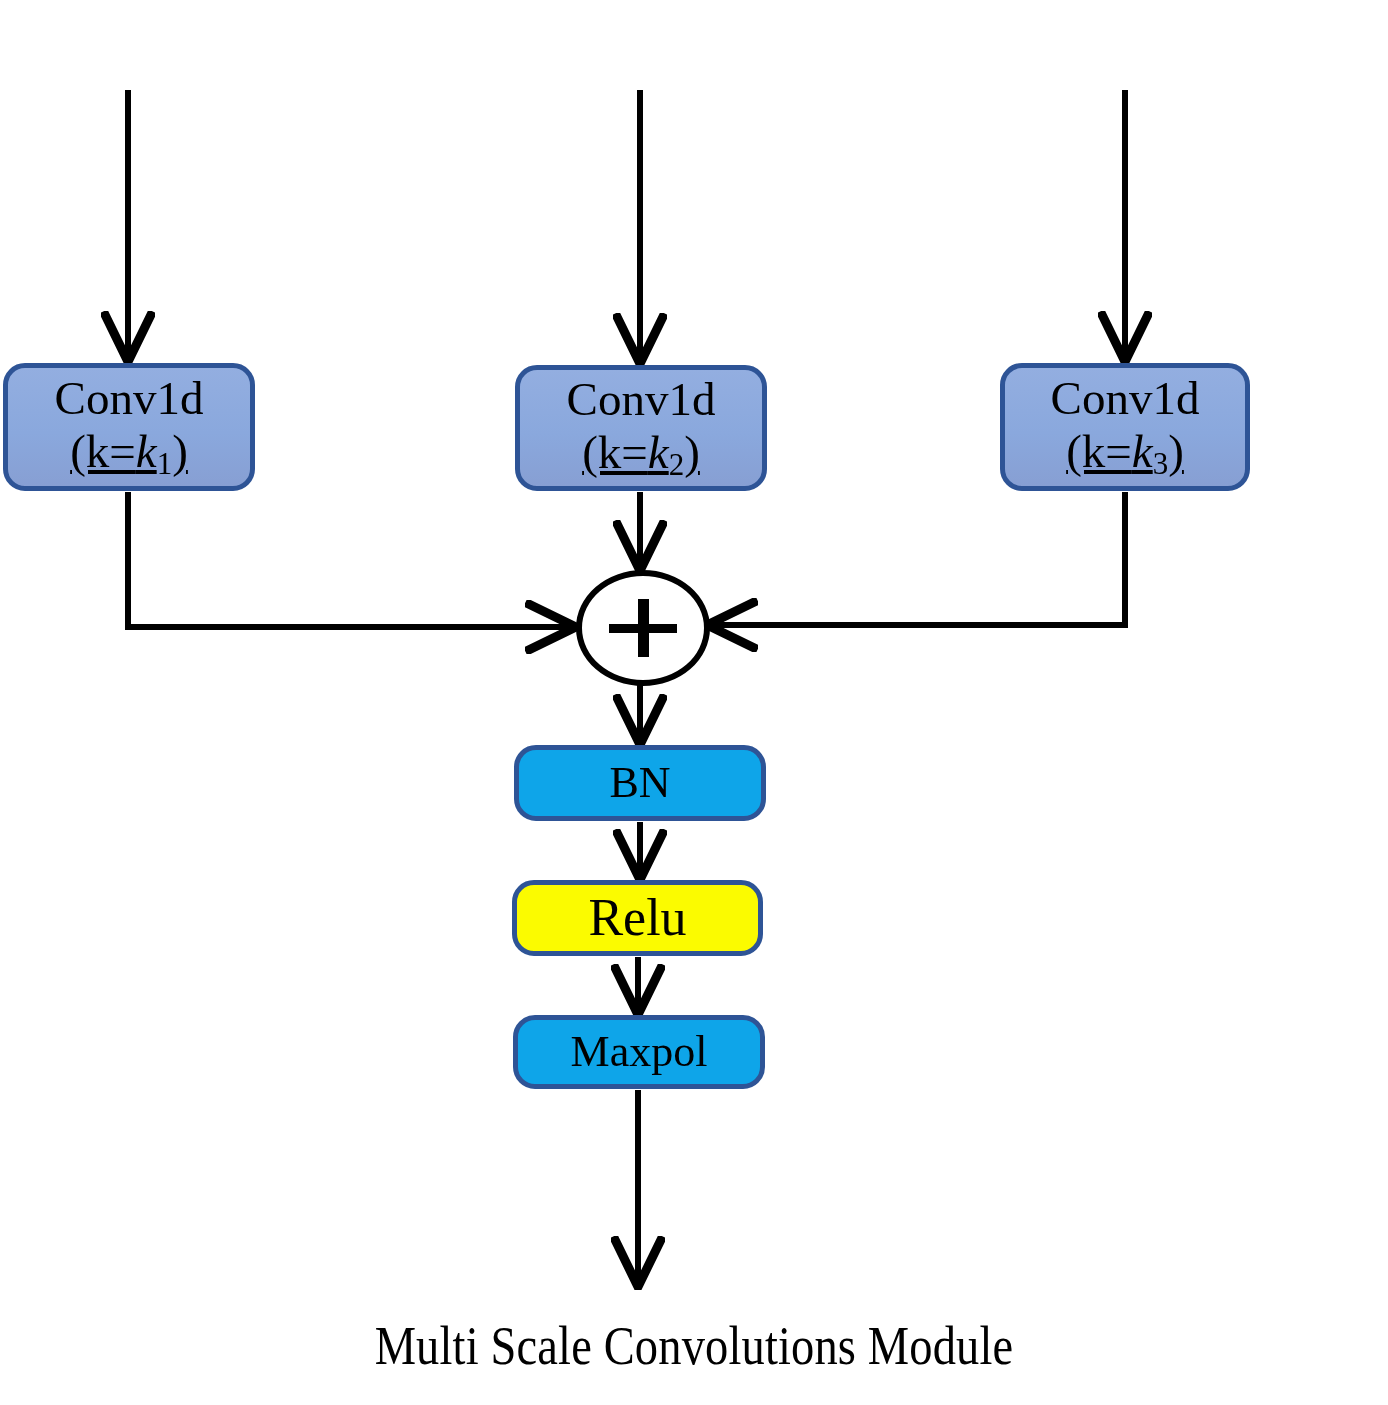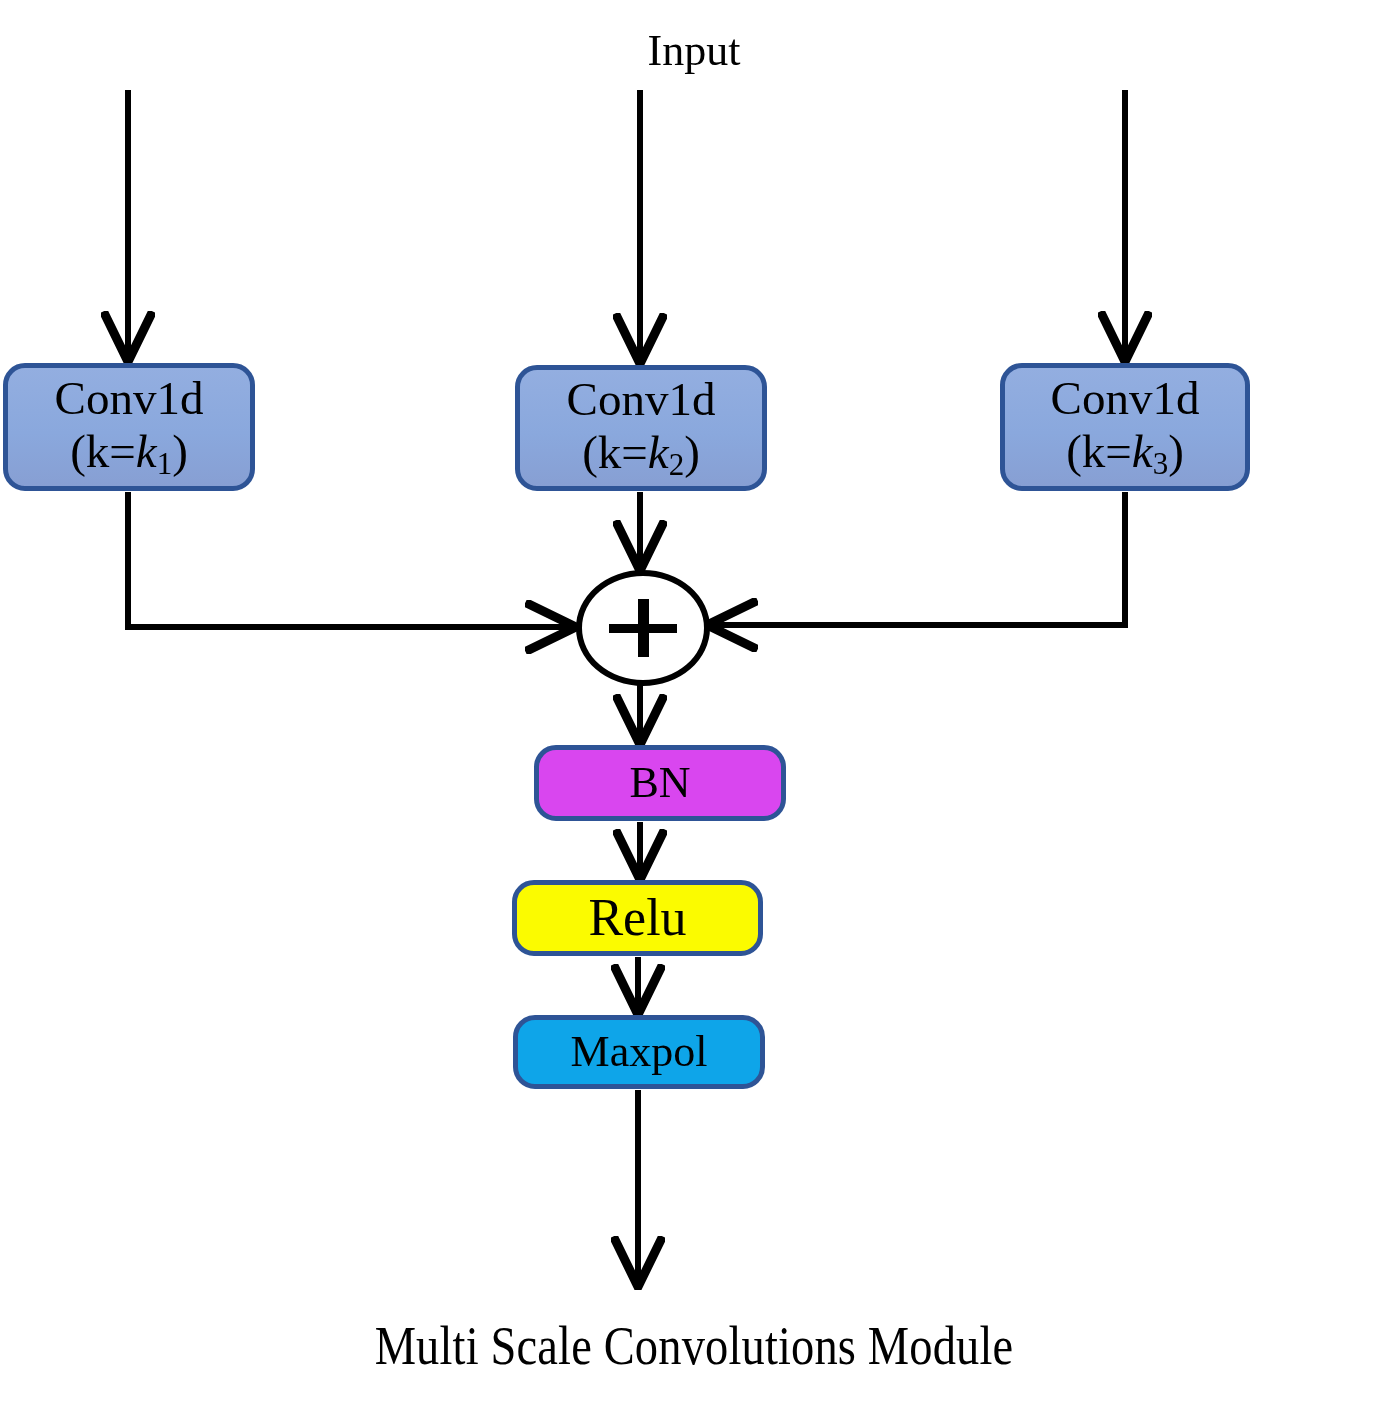--- a/index.html
+++ b/index.html
@@ -35,34 +35,33 @@
     align-items: center;
     justify-content: center;
     text-align: right;
     color: #000000;
     line-height: 1.08;
   }
   .conv-node {
     background: linear-gradient(to bottom, #93aee0 0%, #8aa8dd 55%, #879fd3 100%);
     font-size: 47px;
   }
-  .conv-line2 { margin-top: 2px; }
+  .conv-line2 { margin-top: 2px; text-decoration: underline; }
   .k-sub {
     font-style: italic;
     font-family: "Liberation Serif", "DejaVu Serif", serif;
   }
   .k-sub sub {
     font-style: normal;
     font-size: 0.66em;
     vertical-align: -0.22em;
   }
   .bn-node {
-    background: #d946ef;
+    background: #0ea5e9;
     font-size: 44px;
-    margin-left: 20px;
   }
   .relu-node {
     background: #fbfb00;
     font-size: 52px;
   }
   .maxpol-node {
     background: #0ea5e9;
     font-size: 44px;
   }
   .plain-label {
@@ -136,21 +135,20 @@
 
     <line x1="640" y1="685" x2="640" y2="740" stroke="#000000" stroke-width="6" marker-end="url(#arrowhead)"></line>
 
     <line x1="640" y1="822" x2="640" y2="875" stroke="#000000" stroke-width="6" marker-end="url(#arrowhead)"></line>
 
     <line x1="638" y1="957" x2="638" y2="1010" stroke="#000000" stroke-width="6" marker-end="url(#arrowhead)"></line>
 
     <line x1="638" y1="1090" x2="638" y2="1282" stroke="#000000" stroke-width="6" marker-end="url(#arrowhead)"></line>
   </svg>
 
-  <div class="plain-label" id="input-label" style="left:0; top:25px; width:1388px;">Input</div>
 
   <div class="node conv-node" style="left:3px; top:363px; width:252px; height:128px;">
     <div>Conv1d</div>
     <div class="conv-line2">
       <span>(k=</span><span class="k-sub"><span>k</span><sub>1</sub></span><span>)</span>
     </div>
   </div>
 
   <div class="node conv-node" style="left:515px; top:365px; width:252px; height:126px;">
     <div>Conv1d</div>

